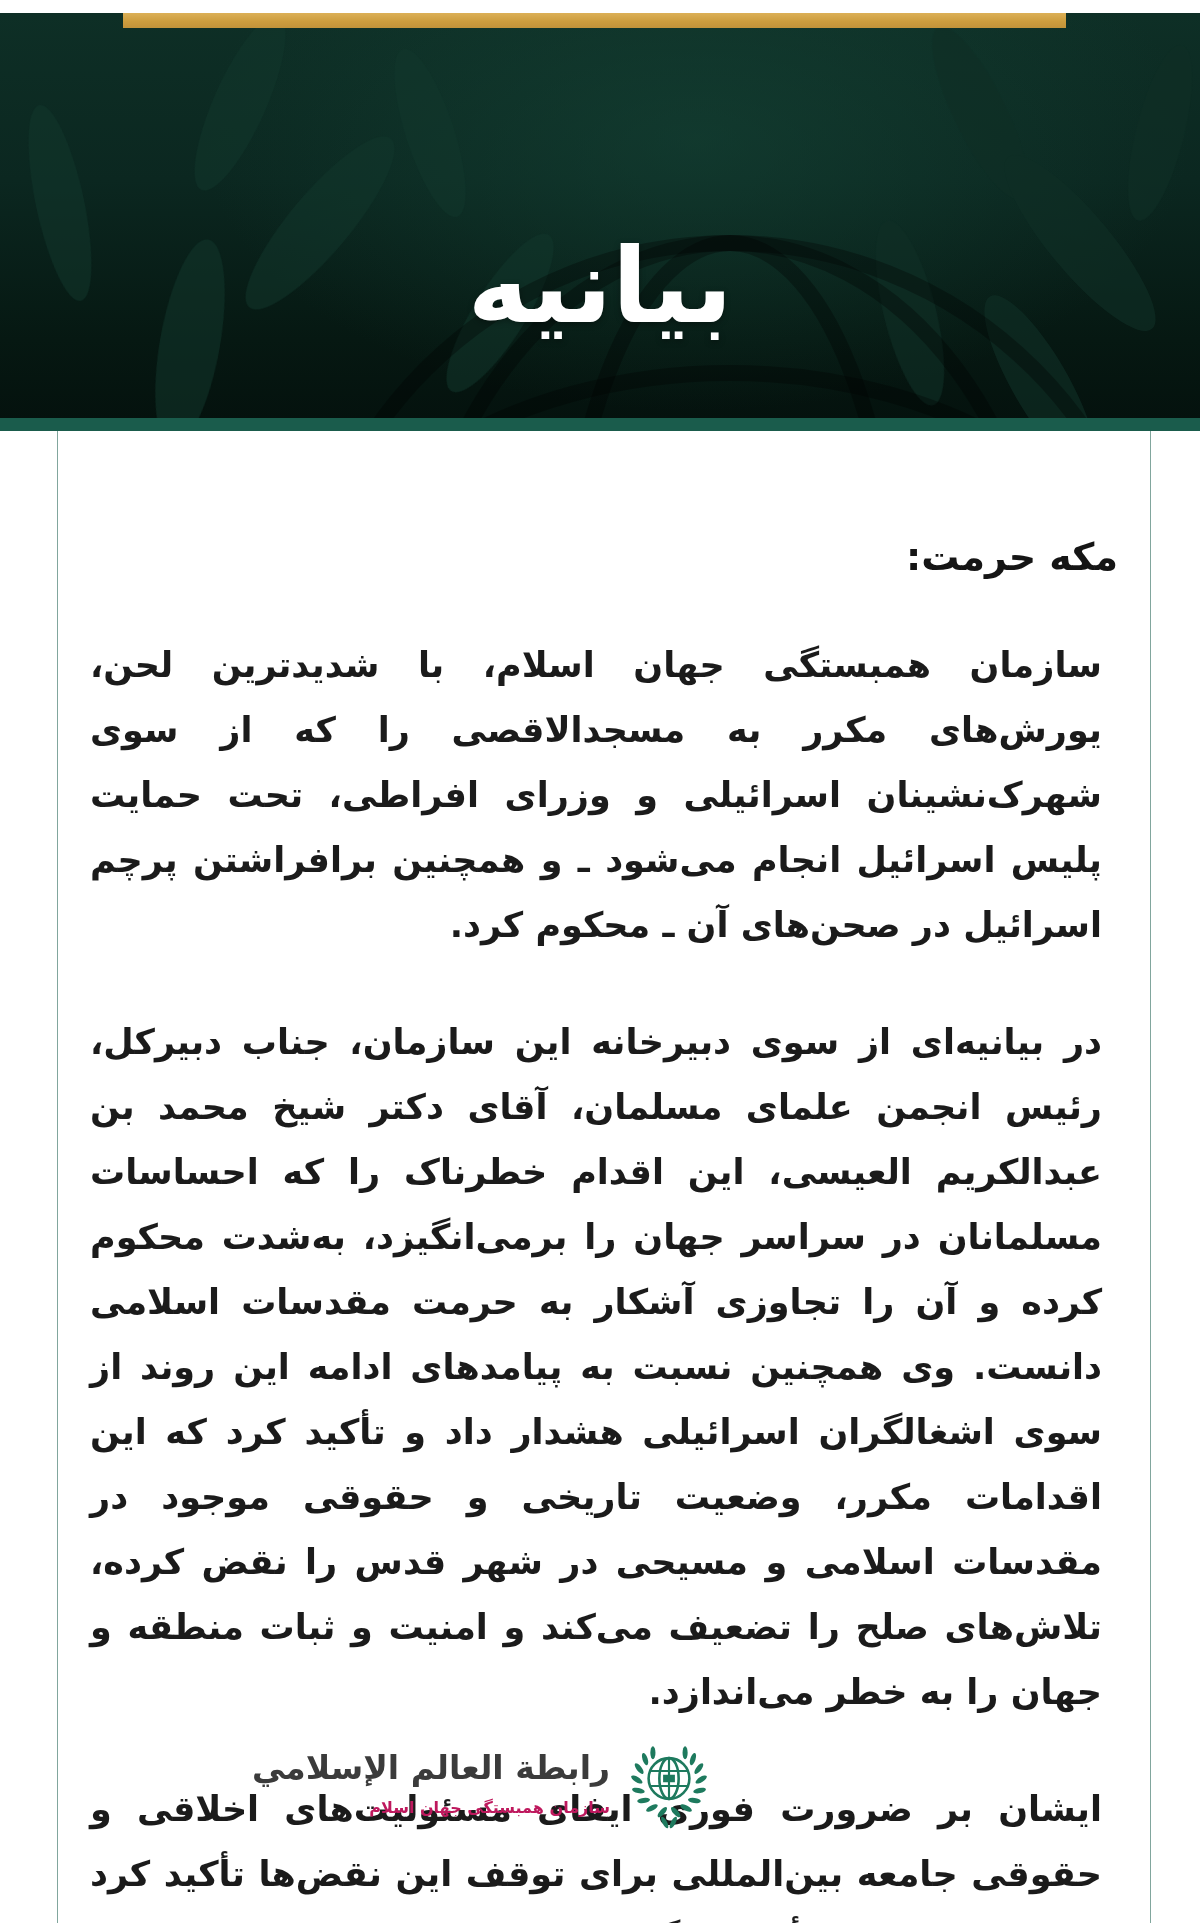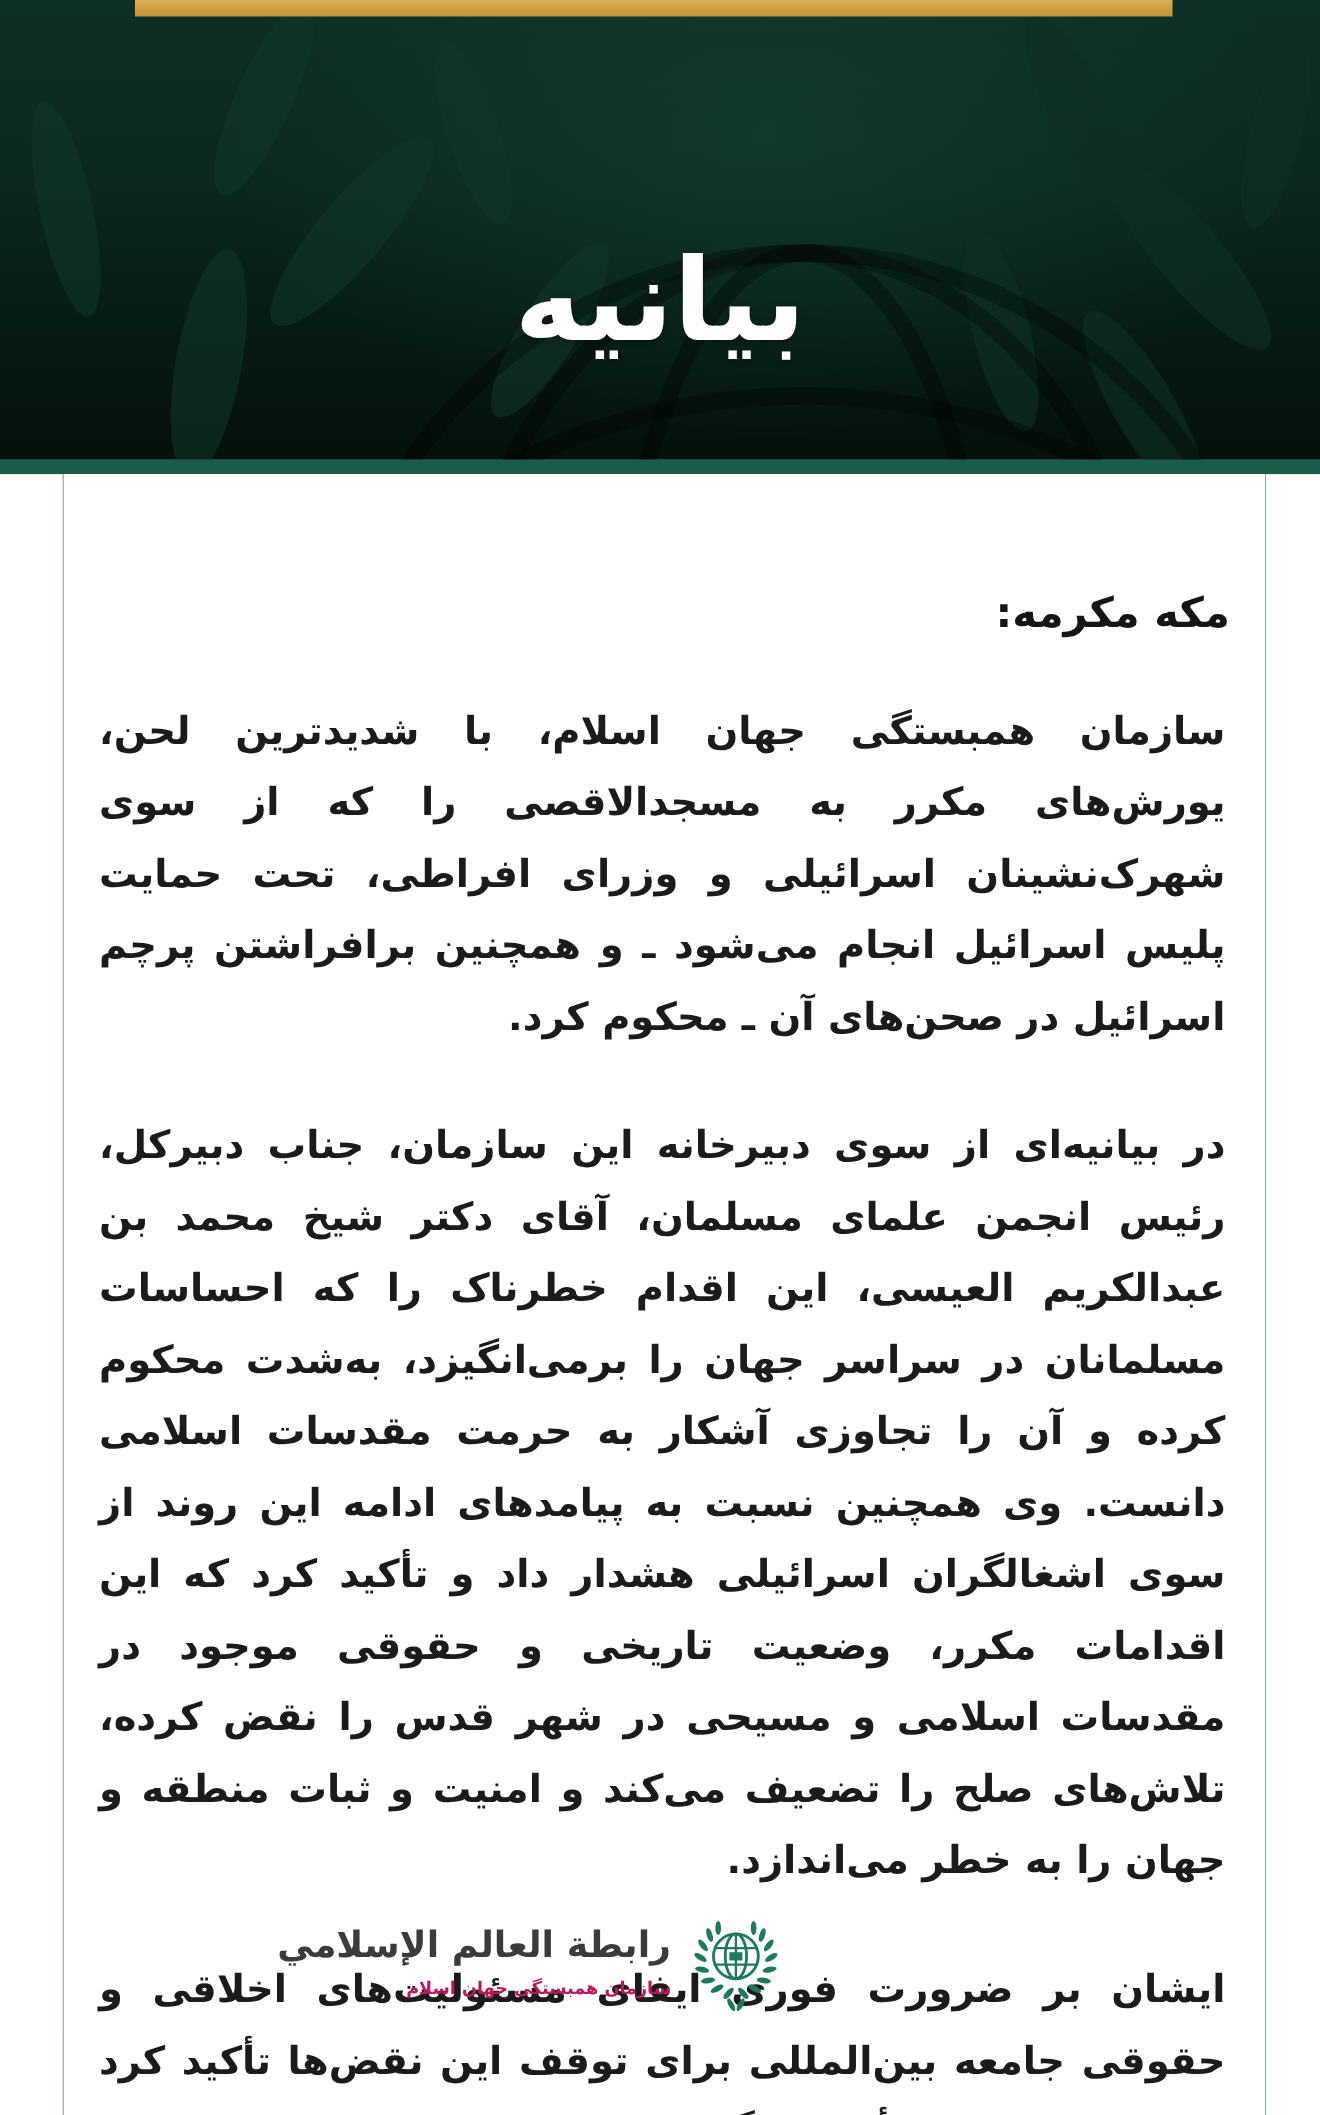--- a/index.html
+++ b/index.html
@@ -6,21 +6,21 @@
     margin: 0; padding: 0;
     width: 1200px; height: 1923px;
     overflow: hidden;
     background: #ffffff;
     font-family: "DejaVu Sans", "Liberation Sans", sans-serif;
   }
   .page { position: relative; width: 1200px; height: 1923px; }
 
   
   .hero {
-    position: absolute; top: 0; left: 0;
+    position: absolute; top: 13px; left: 0;
     width: 1200px; height: 418px;
     background:
       radial-gradient(760px 420px at 58% 30%, rgba(22,70,56,0.55) 0%, rgba(22,70,56,0) 65%),
       linear-gradient(180deg, #0e2f26 0%, #0b2720 40%, #061812 78%, #04110d 100%);
     overflow: hidden;
   }
   .hero-art { position: absolute; top: 0; left: 0; }
   .gold-bar {
     position: absolute; top: 0; left: 123px;
     width: 943px; height: 15px;
@@ -54,21 +54,21 @@
     padding: 104px 32px 0 32px;
     direction: rtl;
   }
   .city-heading {
     margin: 0 0 54px 0;
     font-size: 38px; font-weight: 800;
     color: #151515;
     text-align: right;
   }
   .card p {
-    margin: 0 4px 52px 0;
+    margin: 0 16px 52px 0;
     font-size: 35px; line-height: 65px;
     font-weight: 700;
     color: #1b1b1b;
     text-align: justify;
     text-justify: inter-word;
   }
 
   
   .brand {
     position: absolute; top: 1742px; left: 0;
@@ -123,21 +123,21 @@
         <ellipse cx="730" cy="660" rx="430" ry="150"></ellipse>
       </g>
     </svg>
     <div class="gold-bar"></div>
     <h1 class="hero-title">بیانیه</h1>
   </header>
 
   <div class="teal-strip"></div>
 
   <main class="card">
-    <h2 class="city-heading">مکه مکرمه:</h2>
+    <h2 class="city-heading">مکه حرمت:</h2>
     <p>سازمان همبستگی جهان اسلام، با شدیدترین لحن، یورش‌های مکرر به مسجدالاقصی را که از سوی شهرک‌نشینان اسرائیلی و وزرای افراطی، تحت حمایت پلیس اسرائیل انجام می‌شود ـ و همچنین برافراشتن پرچم اسرائیل در صحن‌های آن ـ محکوم کرد.</p>
     <p>در بیانیه‌ای از سوی دبیرخانه این سازمان، جناب دبیرکل، رئیس انجمن علمای مسلمان، آقای دکتر شیخ محمد بن عبدالکریم العیسی، این اقدام خطرناک را که احساسات مسلمانان در سراسر جهان را برمی‌انگیزد، به‌شدت محکوم کرده و آن را تجاوزی آشکار به حرمت مقدسات اسلامی دانست. وی همچنین نسبت به پیامدهای ادامه این روند از سوی اشغالگران اسرائیلی هشدار داد و تأکید کرد که این اقدامات مکرر، وضعیت تاریخی و حقوقی موجود در مقدسات اسلامی و مسیحی در شهر قدس را نقض کرده، تلاش‌های صلح را تضعیف می‌کند و امنیت و ثبات منطقه و جهان را به خطر می‌اندازد.</p>
     <p>ایشان بر ضرورت فوری ایفای مسئولیت‌های اخلاقی و حقوقی جامعه بین‌المللی برای توقف این نقض‌ها تأکید کرد و هم‌زمان، با تأییدی گسترده، از مفاد بیانیه مشترک صادرشده در این خصوص از سوی کشورهای عربستان سعودی، اردن، امارات متحده عربی، قطر، اندونزی، پاکستان، مصر و ترکیه استقبال نمود؛ بیانیه‌ای که بر مقابله با تمامی نقض‌های اسرائیل در سرزمین‌های اشغالی فلسطین و حمایت قاطع از حقوق مشروع ملت فلسطین، به‌ویژه حق تعیین سرنوشت و تشکیل کشور مستقل، تأکید دارد.</p>
   </main>
 
   <footer class="brand">
     <div class="brand-text">
       <div class="calligraphy">رابطة العالم الإسلامي</div>
       <div class="org-subtitle">سازمان همبستگی جهان اسلام</div>
     </div>

